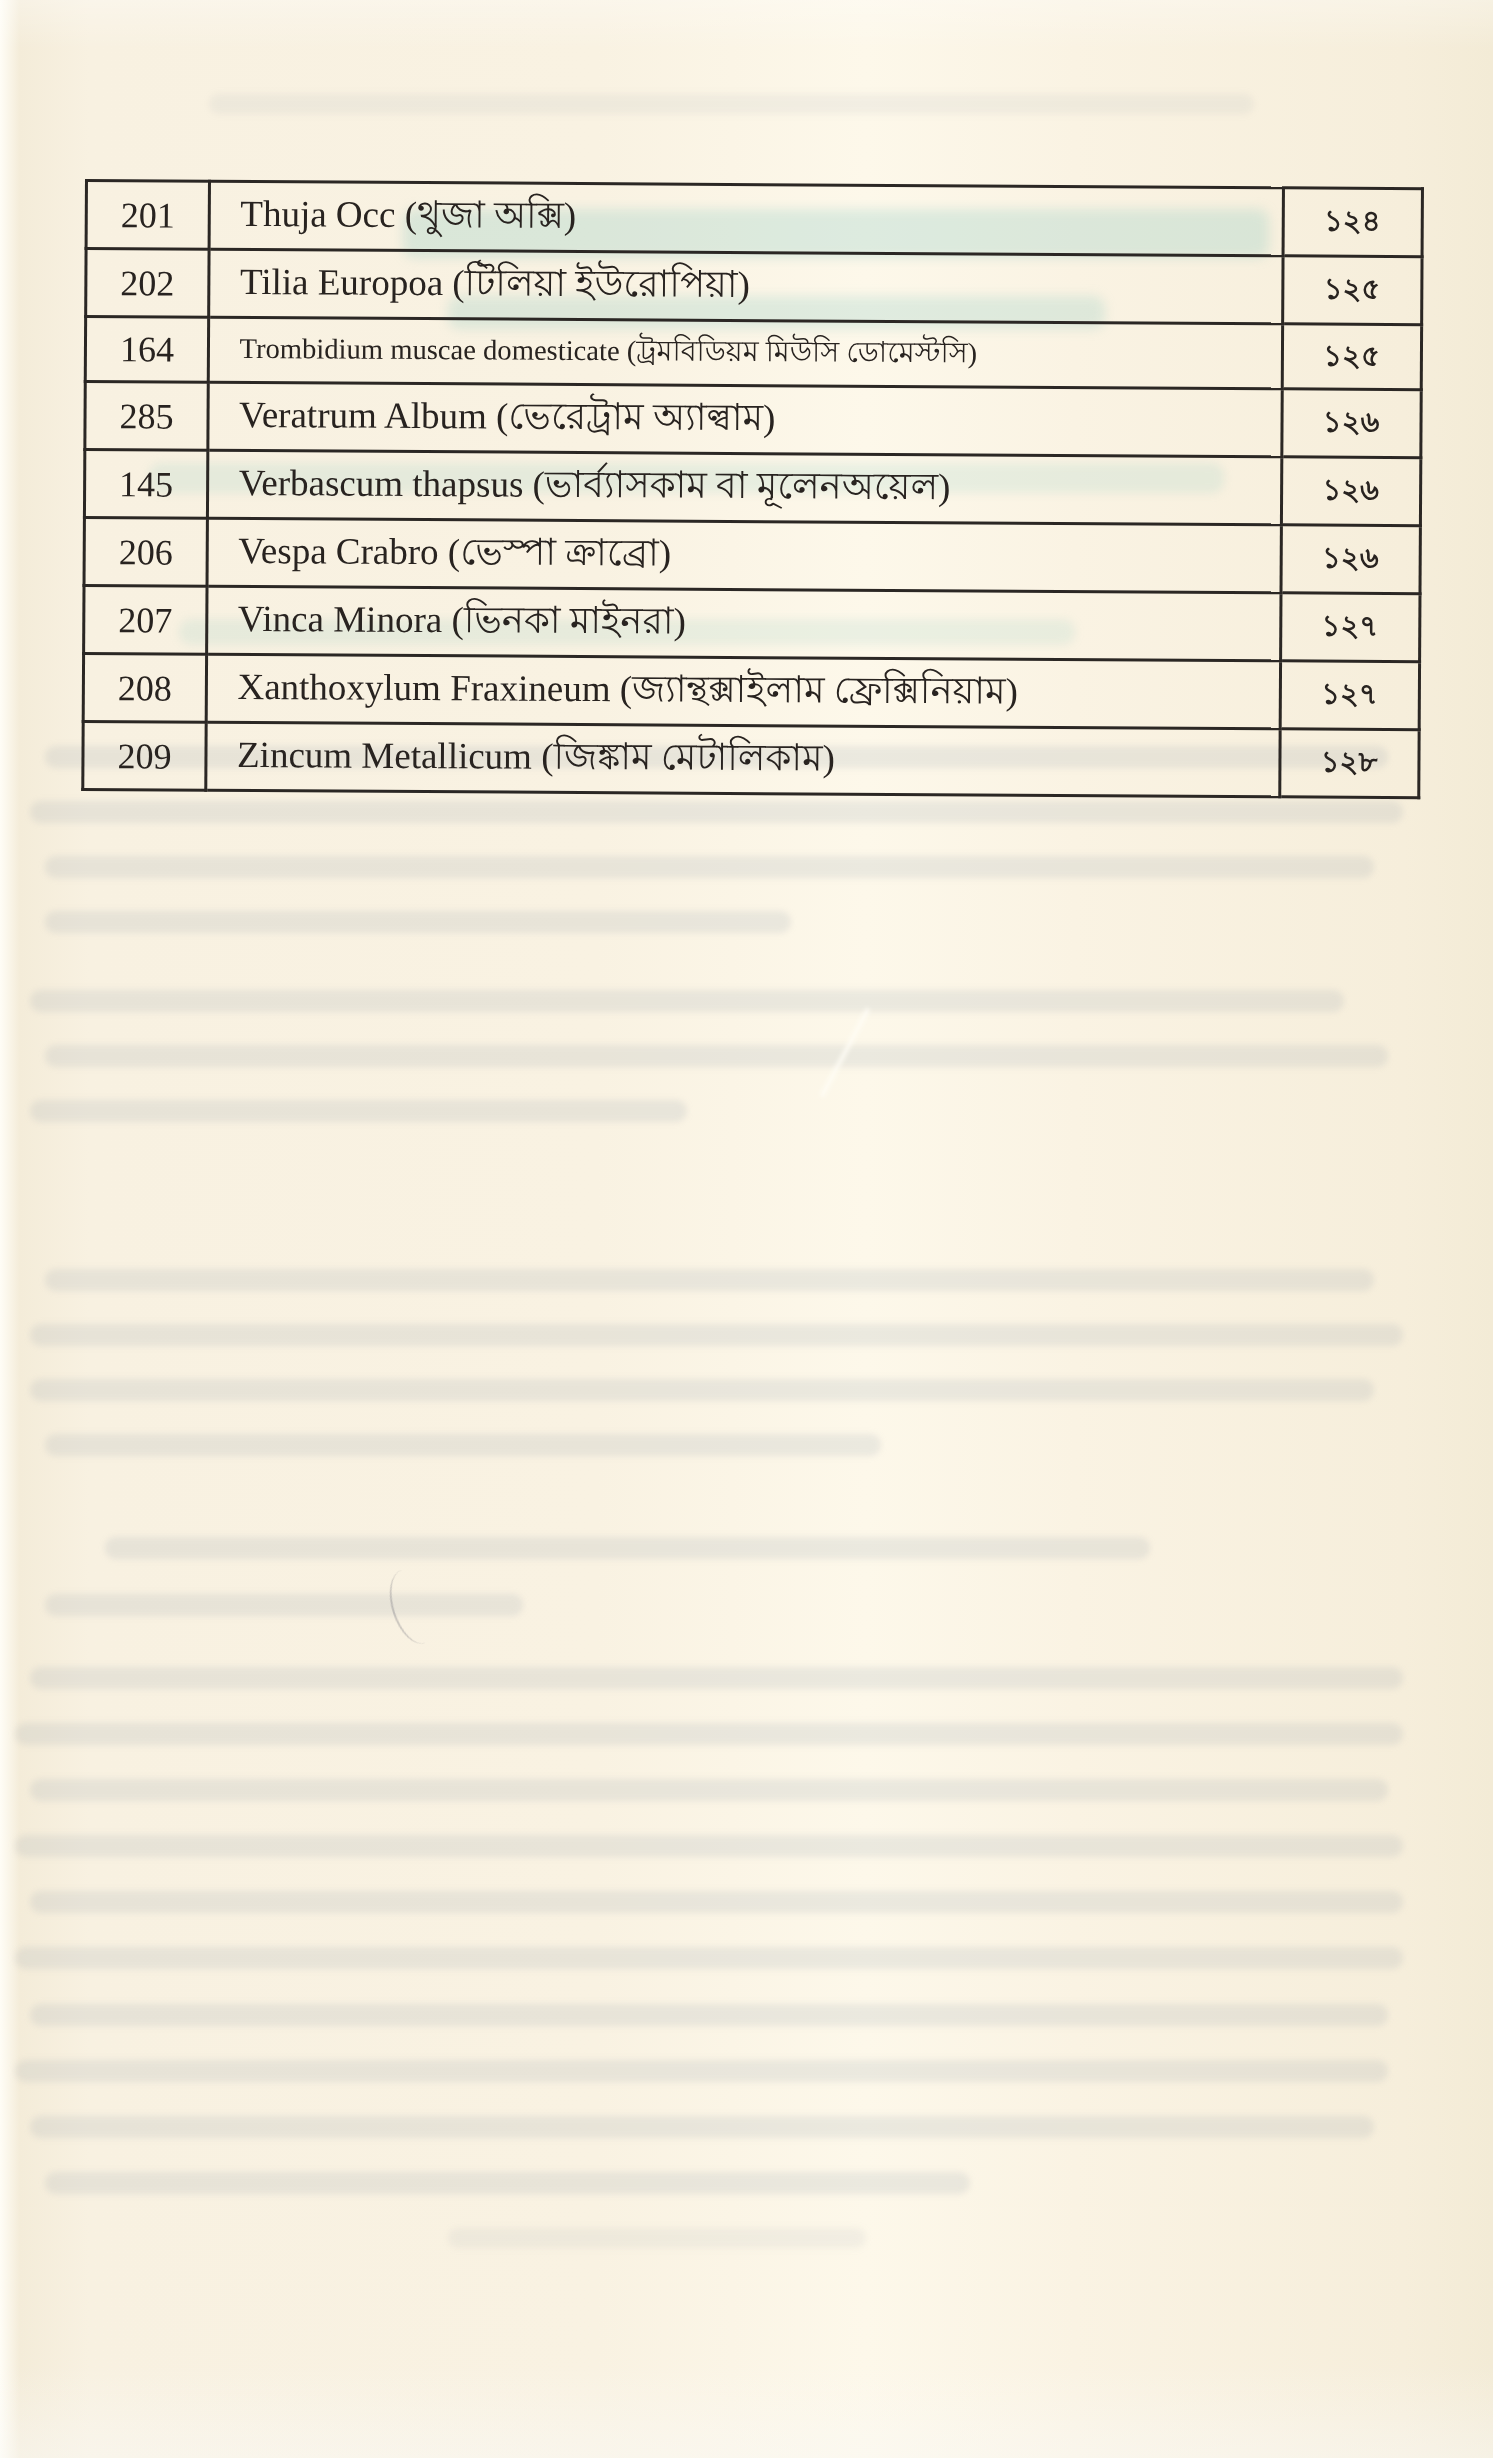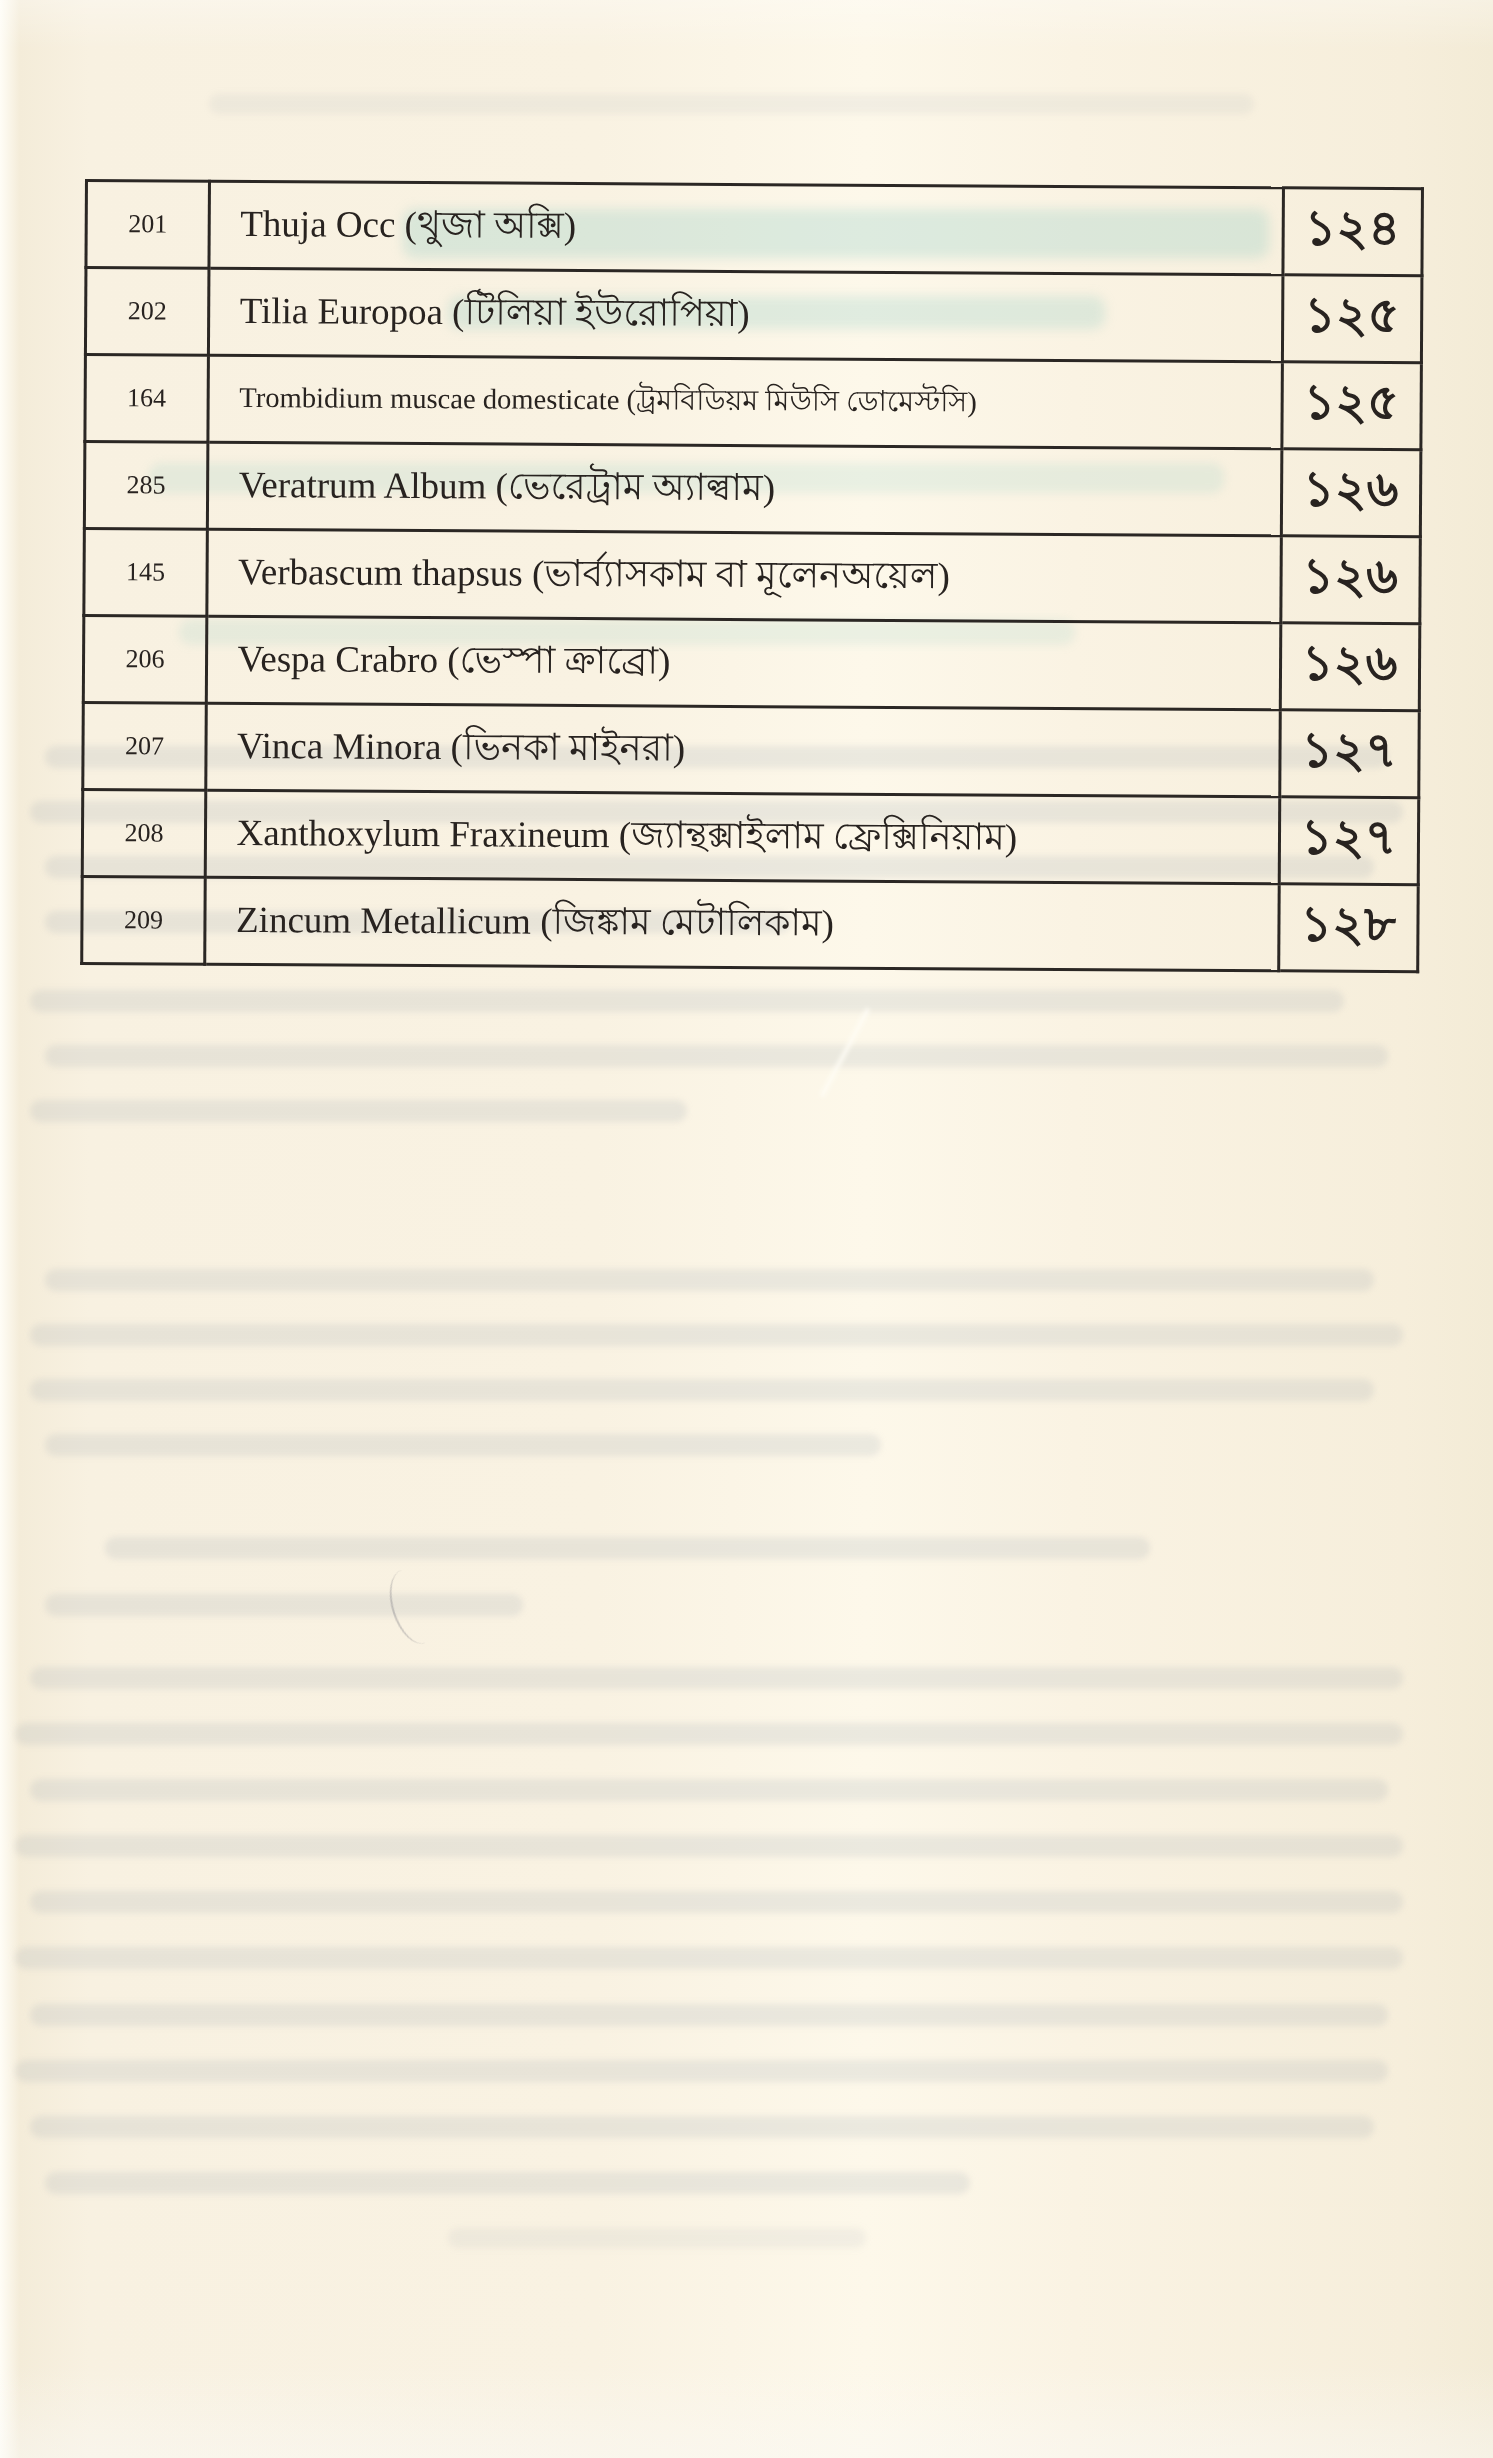--- a/index.html
+++ b/index.html
@@ -65,23 +65,23 @@
     z-index: 2;
   }
   table.index td {
     border: 3px solid #2b2724;
     height: 60px;
     background: transparent;
     vertical-align: middle;
     overflow: hidden;
     white-space: nowrap;
   }
-  td.c-no   { width: 118px; text-align: center; font-size: 26px; }
+  td.c-no   { width: 118px; text-align: center; font-size: 36px; }
   td.c-name { width: 1040px; font-size: 37px; padding-left: 29.6px; }
-  td.c-page { width: 134px; text-align: center; font-size: 49px; font-weight: 600; }
+  td.c-page { width: 134px; text-align: center; font-size: 29px; font-weight: 600; }
   table.index tr:nth-child(3) td.c-name { font-size: 28.6px; }
 
   
   .footer {
     position: absolute;
     left: 0; right: 0;
     top: 2293px;
     text-align: center;
     font-size: 38px;
     font-weight: 600;

